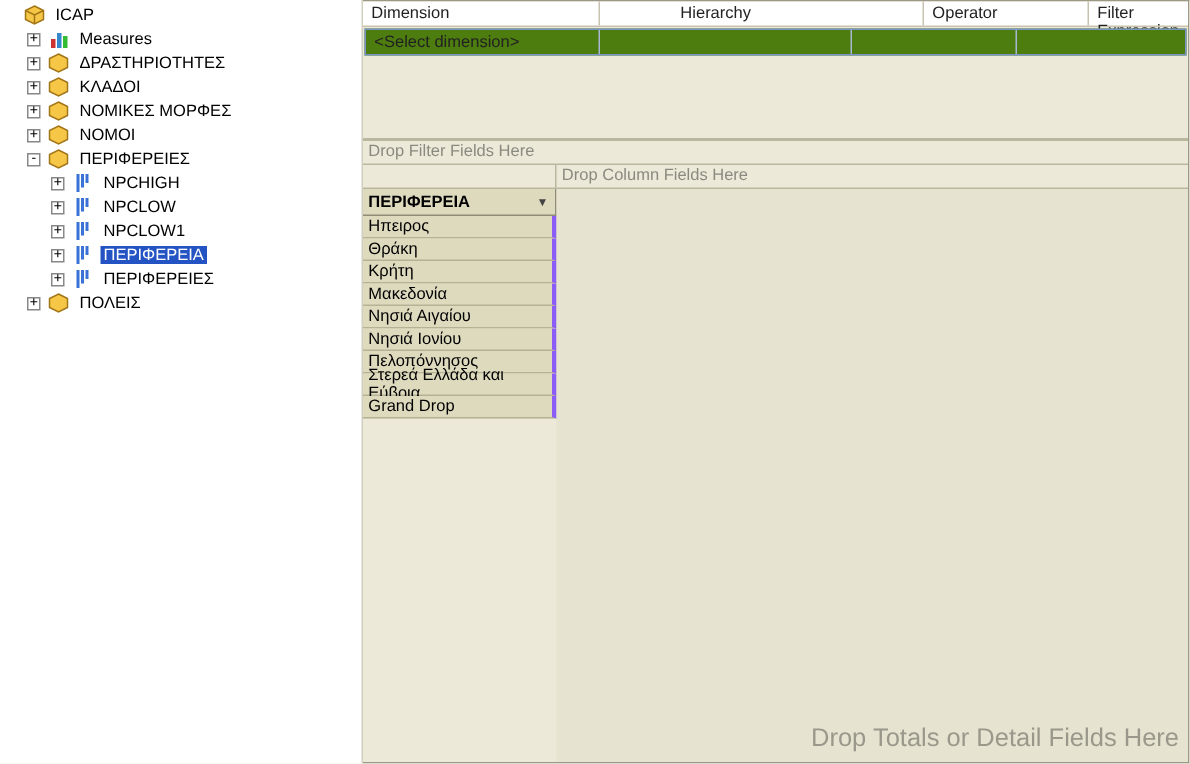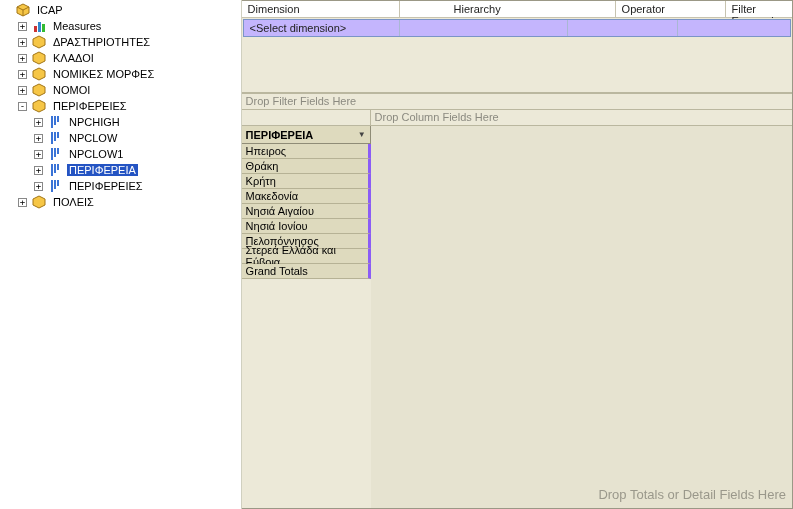--- a/index.html
+++ b/index.html
@@ -88,21 +88,21 @@
     border-right:1px solid #c7c3b0;
     color:#222;
   }
   .fh-dim{width:158px;}
   .fh-hier{width:168px;margin-left:48px;}
   .fh-op{width:110px;}
   .fh-fx{flex:1;border-right:none;}
   .filter-row {
     display:flex;
     height:18px;
-    background:#c4b5fd;
+    background:#4d7c0f;
     border:1px solid #7a94c7;
     margin:1px;
   }
   .fr-cell{
     padding:2px 6px;
     border-right:1px solid #a9b7d4;
   }
   .fr-dim{width:156px;color:#222;}
   .fr-hier{width:168px;}
   .fr-op{width:110px;}
@@ -161,21 +161,21 @@
   }
   .data-area {
     flex:1;
     background:#e6e3d0;
     position:relative;
   }
   .drop-detail {
     position:absolute;
     right:6px; bottom:6px;
     color:#9a988b;
-    font-size:13px;
+    font-size:17px;
   }
 </style>
 </head>
 <body>
 
 <div class="tree-panel">
   <div class="tree">
     <div class="node-row ind0">
       <span class="toggle blank"></span>
       <span class="icon cube">
@@ -367,21 +367,21 @@
         <div class="row-cell">
             <span>Νησιά Ιονίου</span>
           </div>
         <div class="row-cell">
             <span>Πελοπόννησος</span>
           </div>
         <div class="row-cell">
             <span>Στερεά Ελλάδα και Εύβοια</span>
           </div>
         <div class="row-cell">
-            <span>Grand Totals</span>
+            <span>Grand Drop</span>
           </div>
       </div>
       <div class="col-area">
         <div class="drop-col">Drop Column Fields Here</div>
         <div class="data-area">
           <div class="drop-detail">Drop Totals or Detail Fields Here</div>
         </div>
       </div>
     </div>
   </div>

